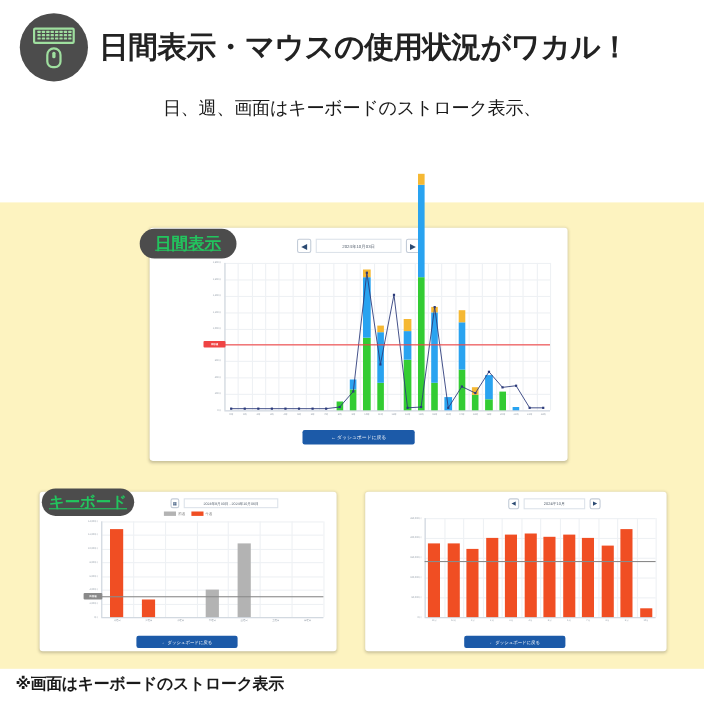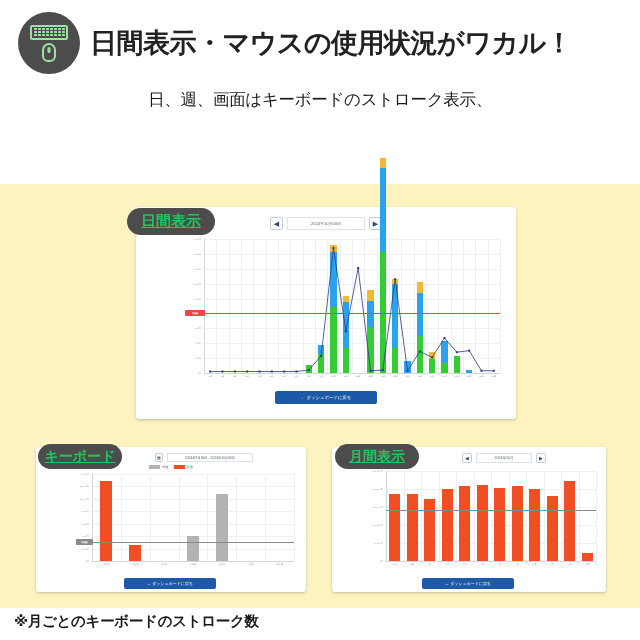--- a/index.html
+++ b/index.html
@@ -153,21 +153,21 @@
         <div class="mouse"></div>
       </div>
       <div class="head-title">日間表示・マウスの使用状況がワカル！</div>
     </div>
     <div class="head-lines">
       <div>日、週、画面はキーボードのストローク表示、</div>
     </div>
   </div>
 
   <div class="yellow"></div>
-  <div class="caption">※月ごとのキーボードのストローク数</div>
+  <div class="caption">※画面はキーボードのストローク表示</div>
 
   <div class="card" id="daily-card">
     <div class="ctrl-row" style="position:absolute; left:0; top:10px; width:100%;">
       <div class="navbtn" style="width:13px;height:13px;font-size:7px;">◀</div>
       <div class="datebox" style="width:78px;height:13px;font-size:4px;">2024年10月03日</div>
       <div class="navbtn" style="width:13px;height:13px;font-size:7px;">▶</div>
     </div>
     <div class="plot" id="daily-plot" style="left:44px; top:32px; width:320px; height:144px;">
         <div class="gridh" style="left: 24px; top: 134px; width: 296px;"></div>
         <div class="ylab" style="top: 134px; width: 21px; font-size: 2.2px; right: 299px;">0回</div>
@@ -417,15 +417,14 @@
         <div class="bar" style="left: 186.825px; top: 24.84px; width: 10.85px; height: 65.16px; background: rgb(240, 78, 35);"></div>
         <div class="xlab" style="left: 192.25px; top: 92px; font-size: 2.2px;">8月</div>
         <div class="bar" style="left: 204.325px; top: 10.08px; width: 10.85px; height: 79.92px; background: rgb(240, 78, 35);"></div>
         <div class="xlab" style="left: 209.75px; top: 92px; font-size: 2.2px;">9月</div>
         <div class="bar" style="left: 221.825px; top: 82.08px; width: 10.85px; height: 7.92px; background: rgb(240, 78, 35);"></div>
         <div class="xlab" style="left: 227.25px; top: 92px; font-size: 2.2px;">10月</div>
         <div class="targetline" style="left: 26px; top: 38.88px; width: 210px; background: rgb(138, 138, 138);"></div>
       </div>
     <div class="returnbtn" style="left:90px; top:131px; width:92px; height:11px; font-size:4px;">← ダッシュボードに戻る</div>
   </div>
-  <div class="tag" id="monthly-tag">月間表示</div>
 
 </div>
 
 </body></html>

